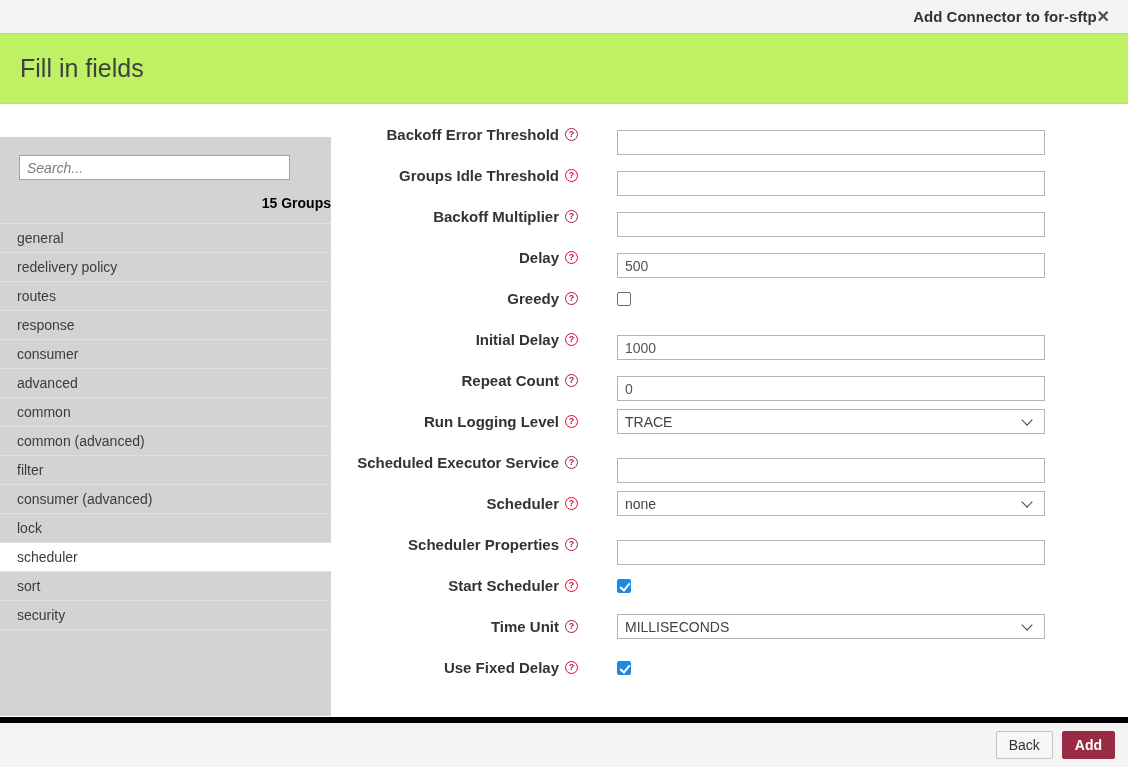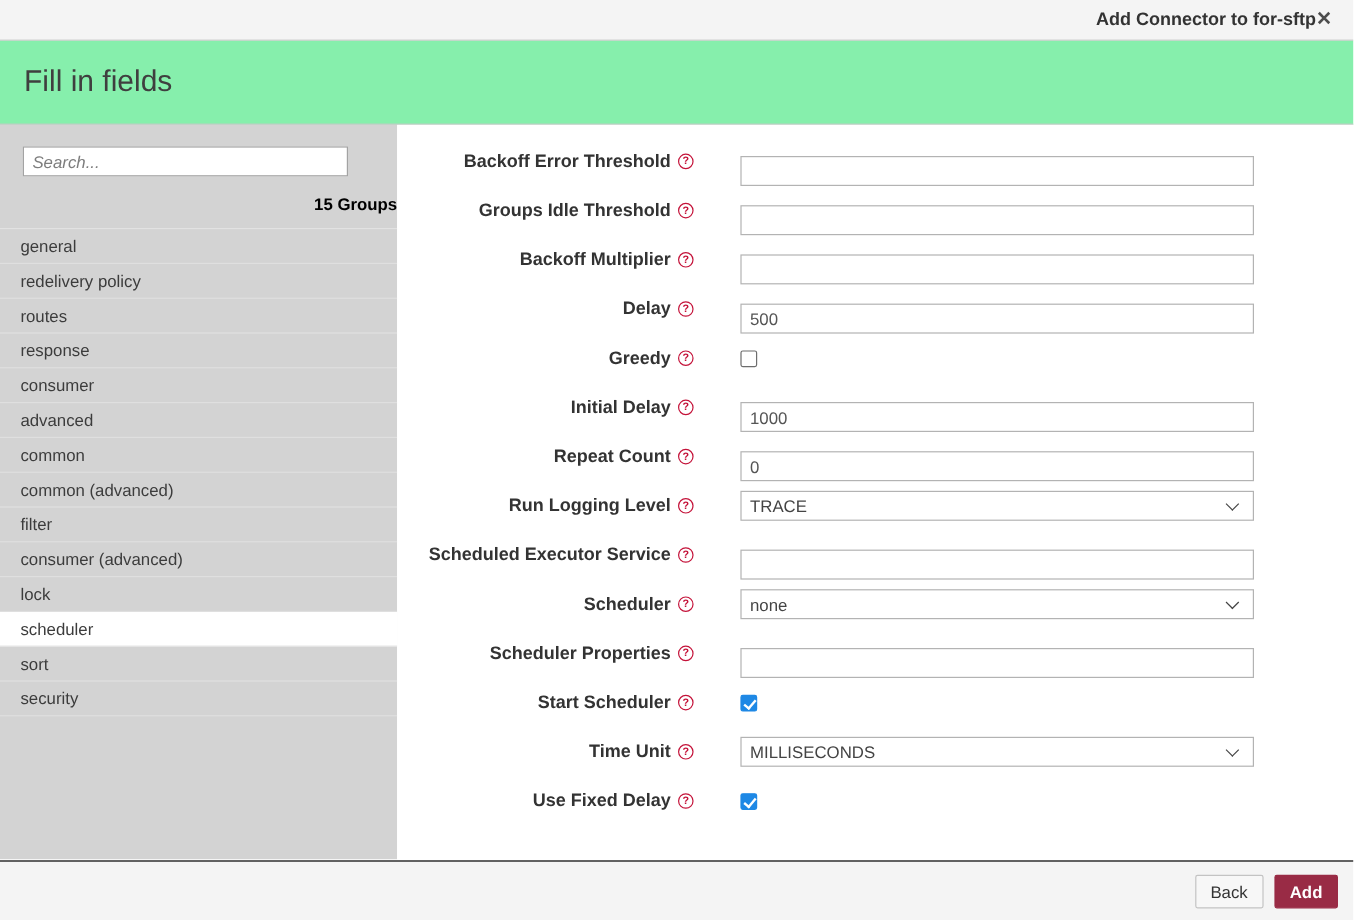--- a/index.html
+++ b/index.html
@@ -16,30 +16,30 @@
   .titlebar {
     height: 33px; background: #f4f4f4; border-bottom: 1px solid #c9c9c9;
     display: flex; align-items: center; justify-content: flex-end;
     padding: 0 18px 0 20px;
   }
   .modal-title { font-size: 15px; font-weight: bold; color: #333; }
   .close-btn { font-size: 16px; color: #4d4d4d; font-weight: bold; cursor: pointer; line-height: 1; }
 
   
   .heading-bar {
-    height: 69px; background: #86efac; border-bottom: 1px solid #c9c9c9;
+    height: 69px; background: #bef264; border-bottom: 1px solid #c9c9c9;
     display: flex; align-items: center; padding: 0 20px;
   }
   .heading { font-size: 25px; color: #3f3f3f; }
 
   
   .body-wrap { display: flex; height: 612px; }
 
   
-  .sidebar { width: 331px; flex: none; background: #d3d3d3; }
+  .sidebar { width: 331px; flex: none; background: #d3d3d3; margin-top: 33px; }
   .sidebar-top { padding-top: 18px; border-bottom: 1px solid #e2e2e2; }
   .search-input {
     display: block; margin-left: 19px; width: 255px; height: 21px;
     border: 1px solid #a3a3a3; padding: 1px 7px; font-size: 14px;
     font-family: inherit; color: #333; background: #fff;
   }
   .search-input::placeholder { color: #7d7d7d; font-style: italic; }
   .groups-count { font-size: 14px; font-weight: bold; color: #000000; margin: 15px 0 12px 17px; text-align: right; }
   .group-item {
     height: 28px; line-height: 28px; padding-left: 17px;
@@ -83,21 +83,21 @@
   .checkbox.checked::after {
     content: ""; position: absolute; left: 4px; top: 1px;
     width: 4px; height: 8px;
     border: solid #fff; border-width: 0 2px 2px 0;
     transform: rotate(40deg);
   }
 
   
   .footer {
     position: absolute; left: 0; bottom: 0; width: 1128px; height: 50px;
-    background: #f4f4f4; border-top: 1px solid #000000;
+    background: #f4f4f4; border-top: 6px solid #000000;
     display: flex; align-items: center; justify-content: flex-end;
     padding-right: 13px; box-sizing: border-box; gap: 9px;
   }
   .btn { height: 26px; padding: 0 12px; border-radius: 2px; font-size: 14px; font-family: inherit; cursor: pointer; }
   .btn-back { background: #f7f7f7; border: 1px solid #c3c3c3; color: #333; }
   .btn-add { background: #992b45; border: 1px solid #992b45; color: #fff; font-weight: bold; }
 </style>
 </head>
 <body>
 

